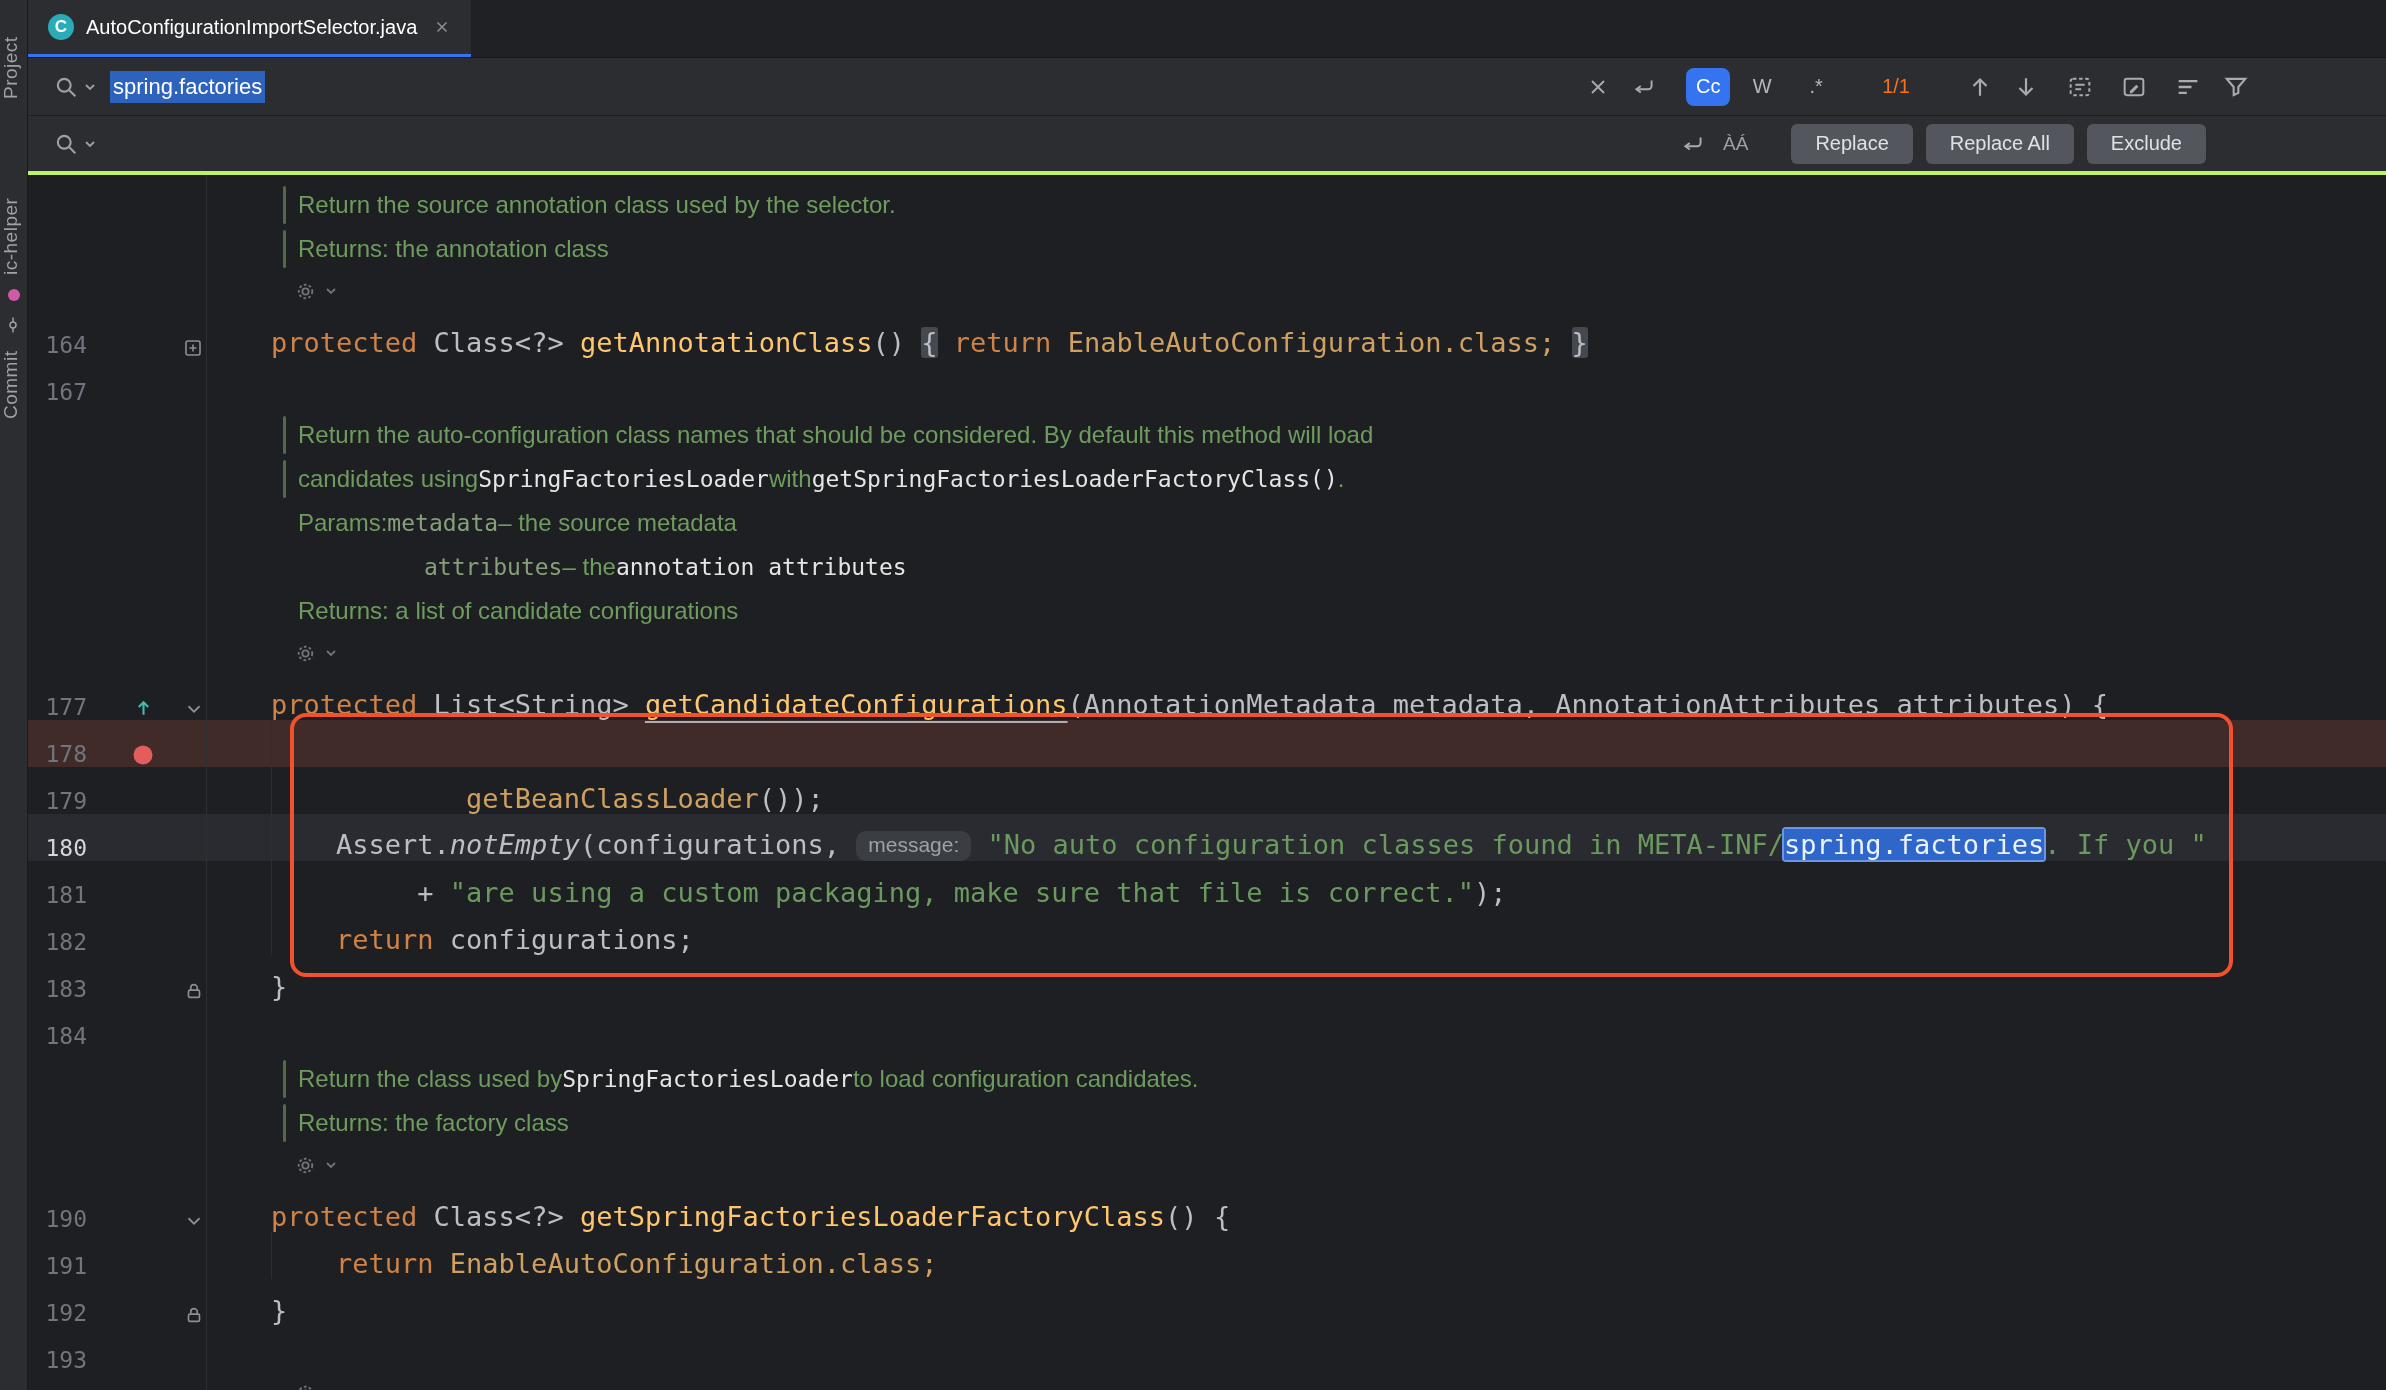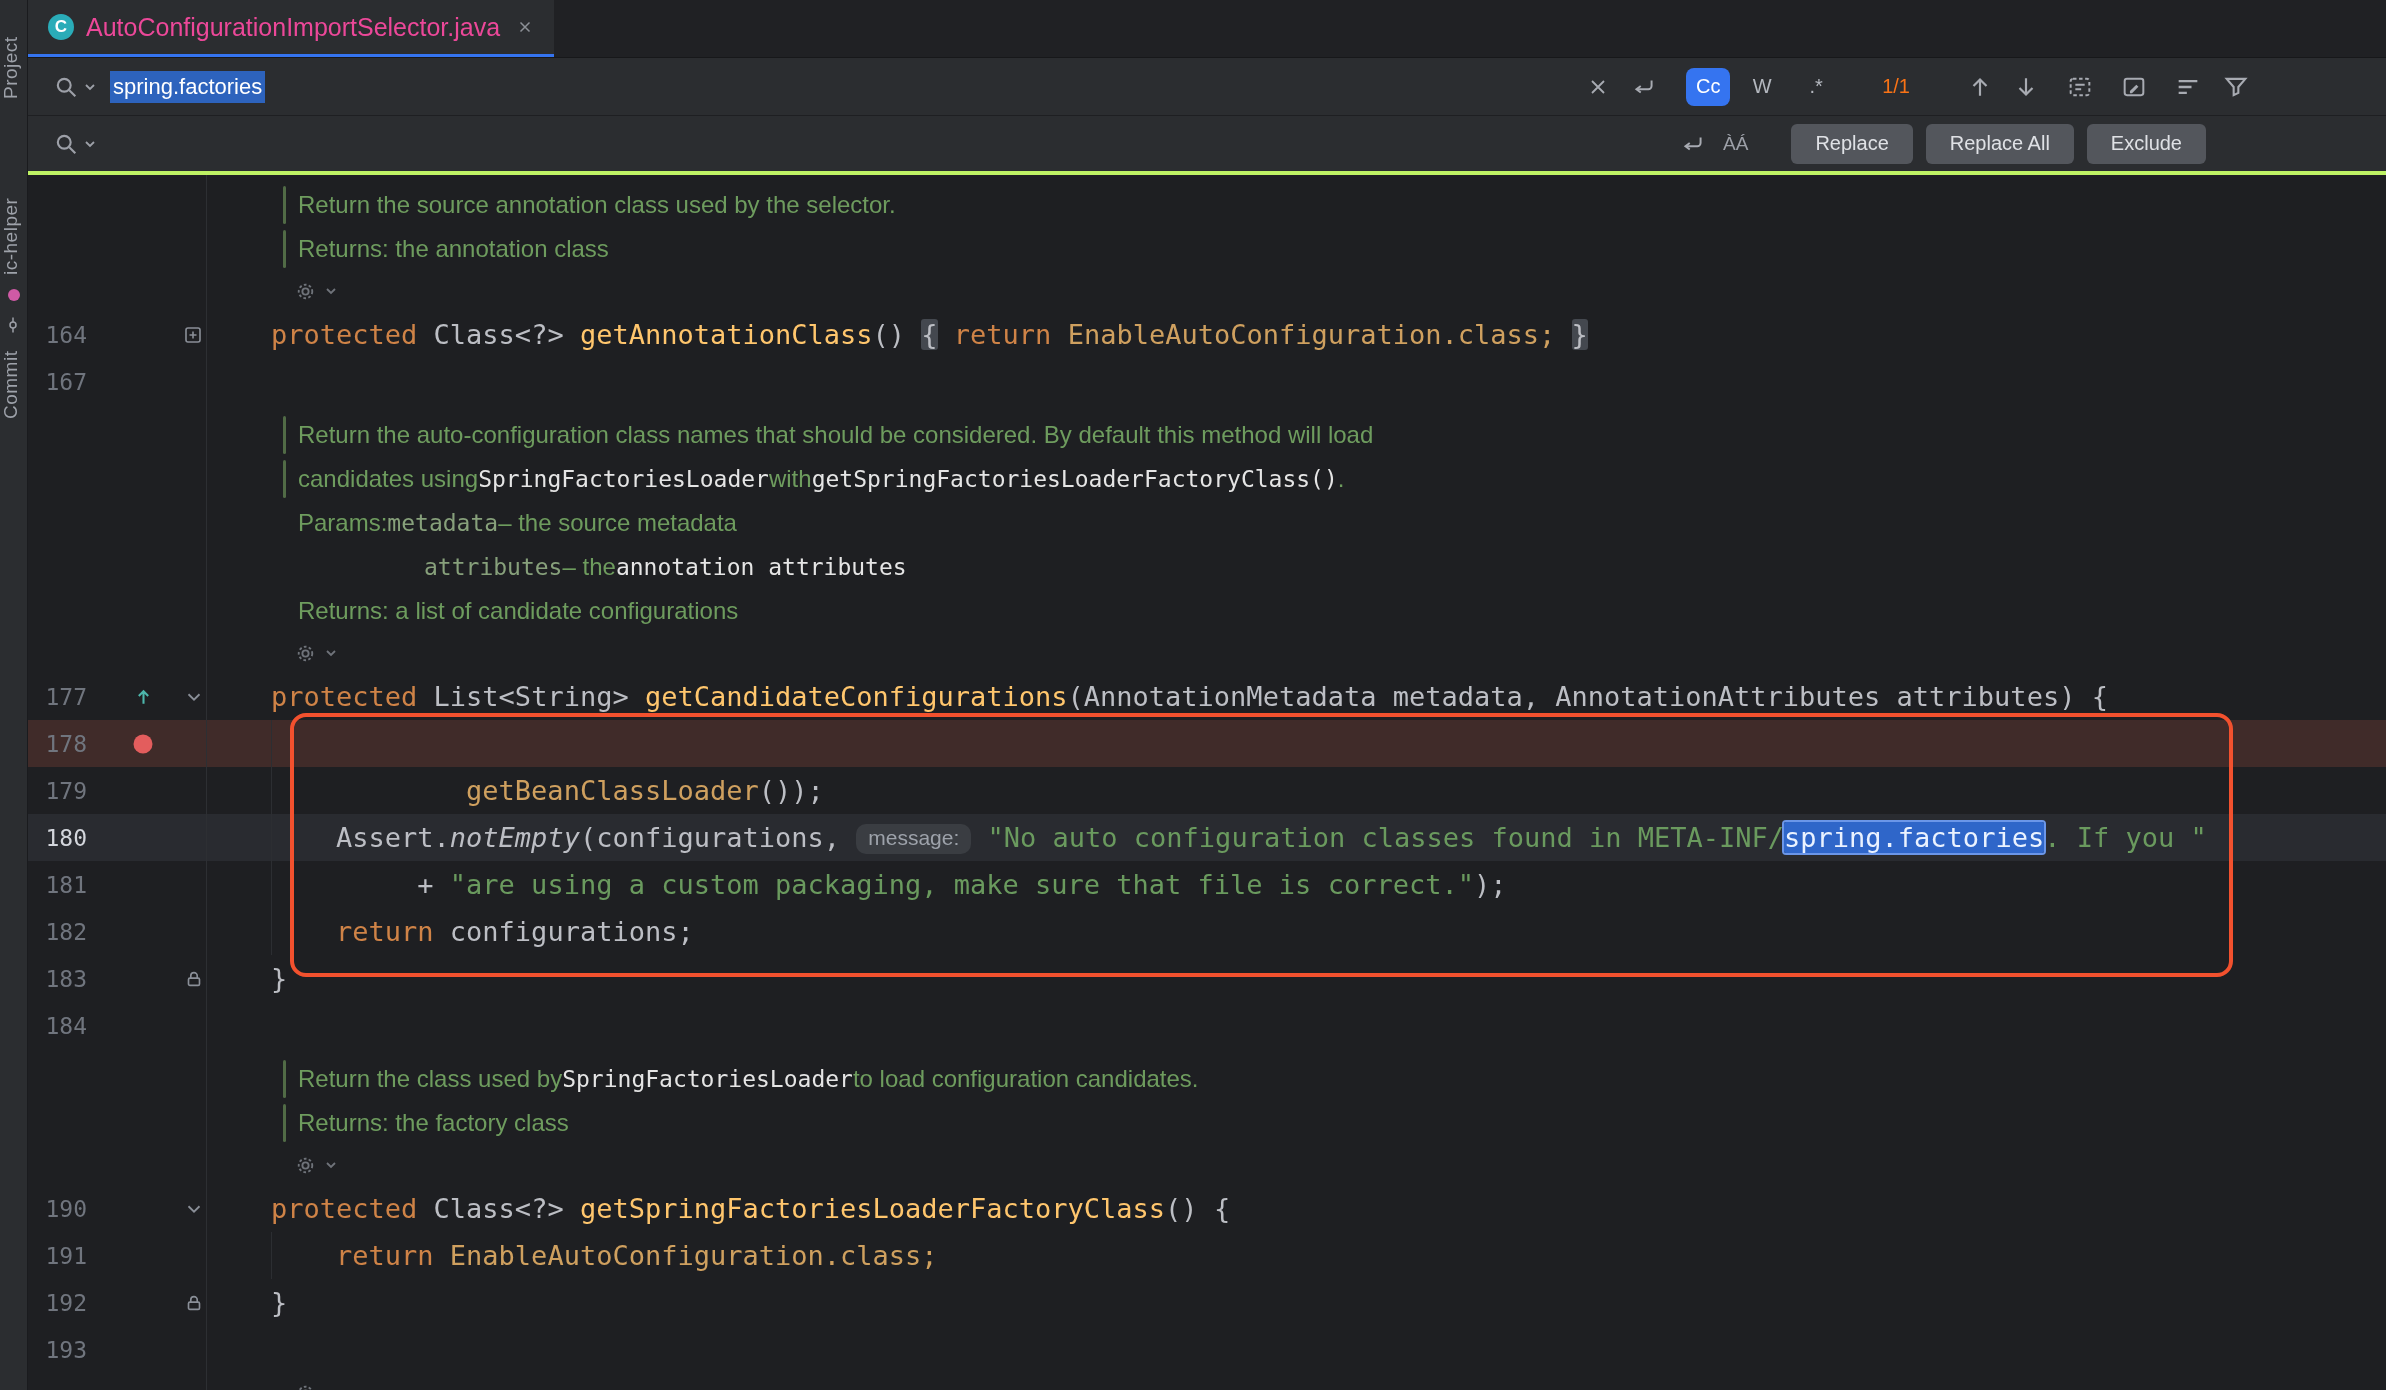--- a/index.html
+++ b/index.html
@@ -16,21 +16,21 @@
 
   
   .main{position:absolute;left:28px;right:0;top:0;bottom:0;}
 
   
   .tabbar{height:58px;background:#202124;border-bottom:1px solid #17181a;box-sizing:border-box;display:flex;align-items:stretch;}
   .tab{display:flex;align-items:center;gap:12px;padding:0 20px;background:#2b2d30;
        border-bottom:3px solid #3574f0;box-sizing:border-box;}
   .class-icon{width:26px;height:26px;border-radius:50%;background:#2aacb8;color:#fff;
        display:flex;align-items:center;justify-content:center;font-size:17px;font-weight:bold;flex:none;}
-  .tab-title{font-size:25px;color:#ec4899;}
+  .tab-title{font-size:20px;color:#ffffff;}
   .tab-close{color:#8c9096;display:flex;margin-left:4px;}
 
   
   .findrow,.replacerow{background:#2b2d30;display:flex;align-items:center;box-sizing:border-box;}
   .findrow{height:58px;border-bottom:1px solid #1e1f22;padding-right:130px;}
   .replacerow{height:59px;border-bottom:4px solid #bef264;padding-right:180px;justify-content:flex-end;}
   .magwrap{display:flex;align-items:center;gap:2px;color:#9da0a8;padding:0 12px 0 24px;flex:none;}
   .field{flex:1;display:flex;align-items:center;font-size:22px;color:#e8eaee;overflow:hidden;}
   .sel{background:#2d63bd;color:#ffffff;padding:3px 3px;}
   .iconbtn{width:40px;height:40px;border-radius:6px;display:flex;align-items:center;justify-content:center;color:#a8abb2;flex:none;margin-left:6px;}
@@ -41,21 +41,21 @@
   .btn{height:40px;padding:0 24px;border-radius:6px;background:#53565c;color:#dfe1e5;font-size:20px;
        display:flex;align-items:center;flex:none;margin-left:13px;}
   .pcase{font-size:19px;color:#9da0a8;margin:0 30px 0 10px;flex:none;}
 
   
   .editor{position:absolute;top:175px;left:0;right:0;bottom:0;background:#1e1f22;overflow:hidden;}
   .gutter-sep{position:absolute;left:178px;top:0;bottom:0;width:1px;background:#2d2f33;}
   .guide{position:absolute;left:243px;width:1px;background:#2c2e32;}
   .orange-box{position:absolute;left:262px;top:538px;width:1935px;height:256px;border:4px solid #f2512e;border-radius:16px;pointer-events:none;z-index:5;}
 
-  .r-code{height:47px;display:flex;align-items:center;}
+  .r-code{height:47px;display:flex;align-items:flex-end;}
   .hl-bp{background:#402b29;}
   .hl-caret{background:#292b30;}
   .g-num{width:75px;padding-right:16px;box-sizing:border-box;text-align:right;flex:none;
          font-family:"DejaVu Sans Mono",monospace;font-size:23px;color:#70757e;}
   .num-hl{color:#d3d6dc;}
   .g-a{width:80px;flex:none;display:flex;justify-content:center;}
   .g-b{width:23px;flex:none;display:flex;justify-content:flex-start;}
   .code{font-family:"DejaVu Sans Mono",monospace;font-size:27px;white-space:pre;color:#bcbec4;}
 
   .tok-k{color:#cf8347;}

